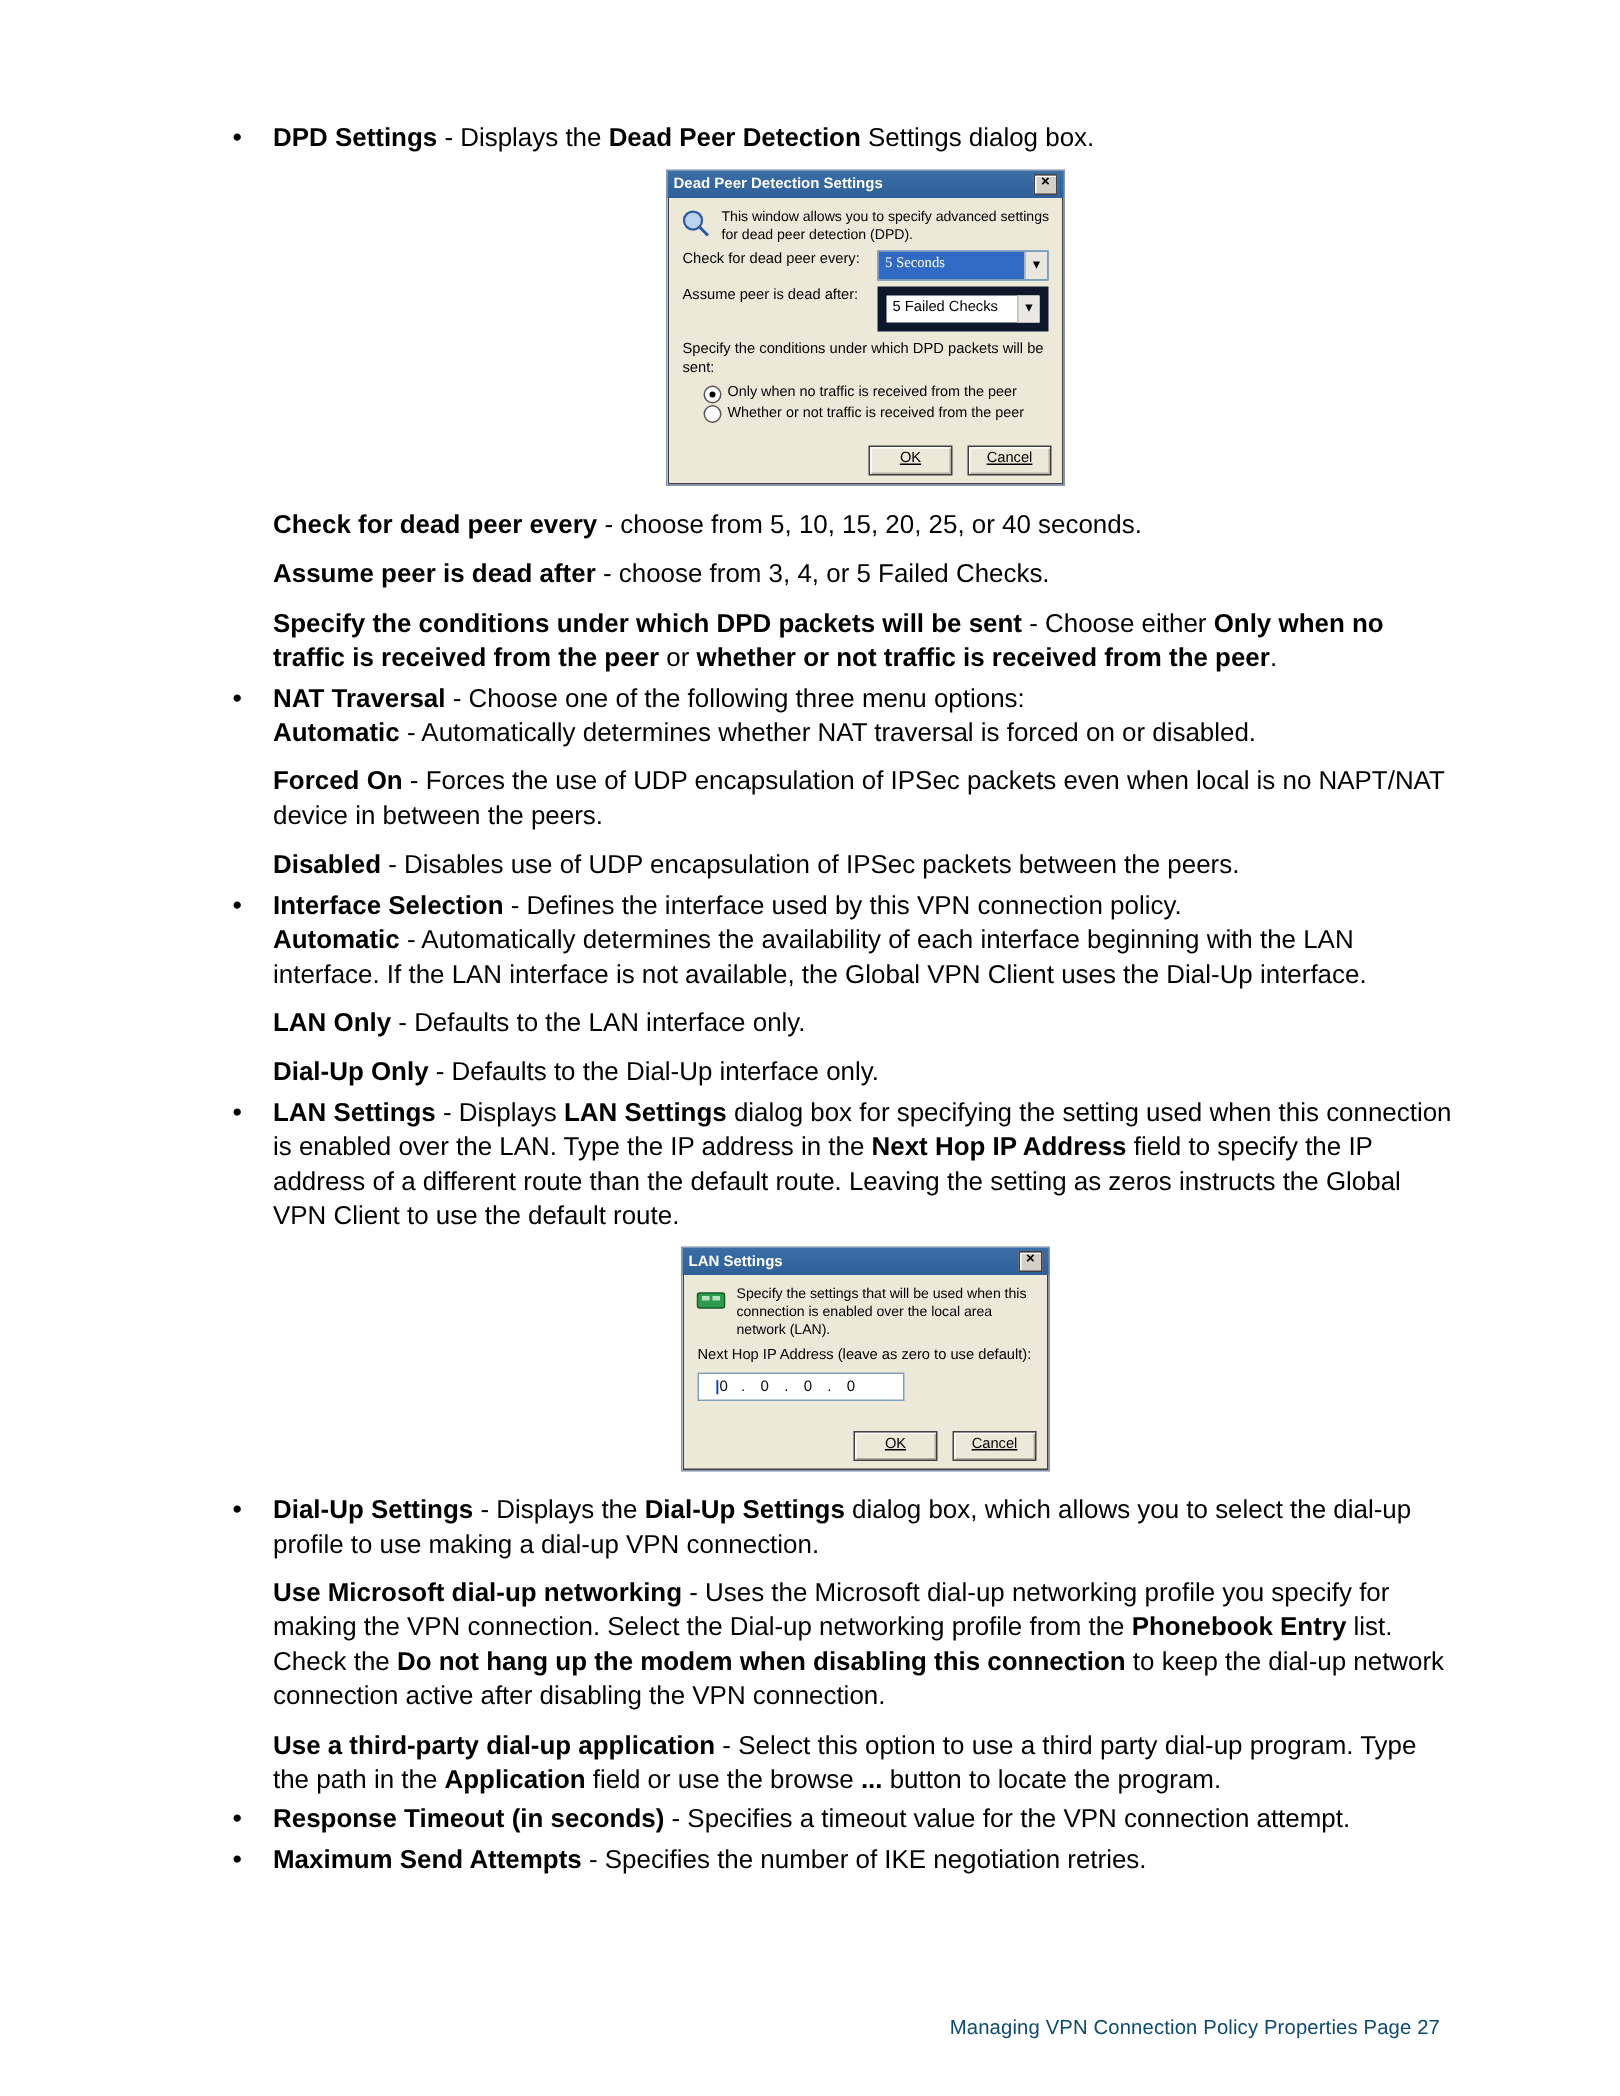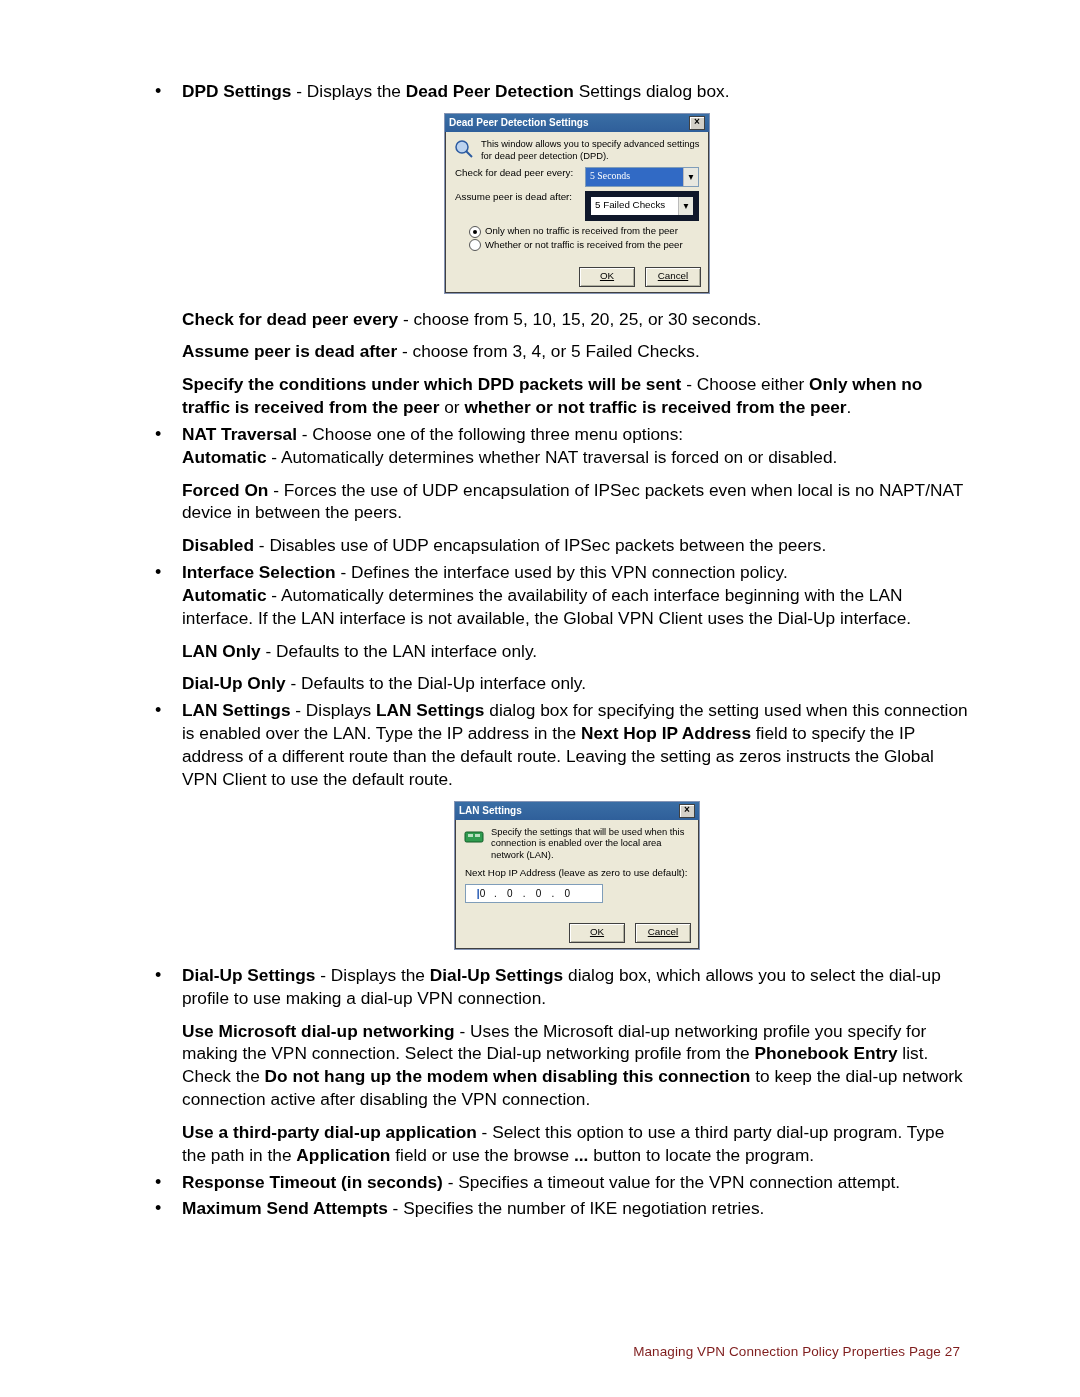--- a/index.html
+++ b/index.html
@@ -121,21 +121,21 @@
   .ipfield .seg { width: 26px; text-align: center; }
   .ipfield .cursor { color: #0a45ab; font-weight: bold; }
   .ipfield .dot { color: #000; }
 
   .footer {
     position: absolute;
     right: 120px;
     bottom: 36px;
     font-family: Arial, Helvetica, sans-serif;
     font-size: 13.5px;
-    color: #7f1d1d;
+    color: #0c4a6e;
     letter-spacing: 0.1px;
   }
 </style>
 </head>
 <body>
 
 <div class="page">
   <ul class="main">
 
     <li class="bullet">
@@ -166,37 +166,38 @@
               <span class="arrow">▾</span>
             </div>
           </div>
           <div class="formrow">
             <span class="lab">Assume peer is dead after:</span>
             <div class="combo">
               <span>5 Failed Checks</span>
               <span class="arrow">▾</span>
             </div>
           </div>
+          <div class="sectiontitle">Specify the conditions under which DPD packets will be sent:</div>
           <div class="radiorow">
             <span class="radio checked"></span>
             <span>Only when no traffic is received from the peer</span>
           </div>
           <div class="radiorow">
             <span class="radio"></span>
             <span>Whether or not traffic is received from the peer</span>
           </div>
         </div>
         <div class="btnrow">
           <div class="winbtn">OK</div>
           <div class="winbtn">Cancel</div>
         </div>
       </div>
 
       <div class="para">
-        <b>Check for dead peer every</b><span> - choose from 5, 10, 15, 20, 25, or 30 seconds.</span>
+        <b>Check for dead peer every</b><span> - choose from 5, 10, 15, 20, 25, or 40 seconds.</span>
       </div>
       <div class="para">
         <b>Assume peer is dead after</b><span> - choose from 3, 4, or 5 Failed Checks.</span>
       </div>
       <div class="para">
         <b>Specify the conditions under which DPD packets will be sent</b><span> - Choose either </span><b>Only when no traffic is received from the peer</b><span> or </span><b>whether or not traffic is received from the peer</b><span>.</span>
       </div>
     </li>
 
     <li class="bullet">

